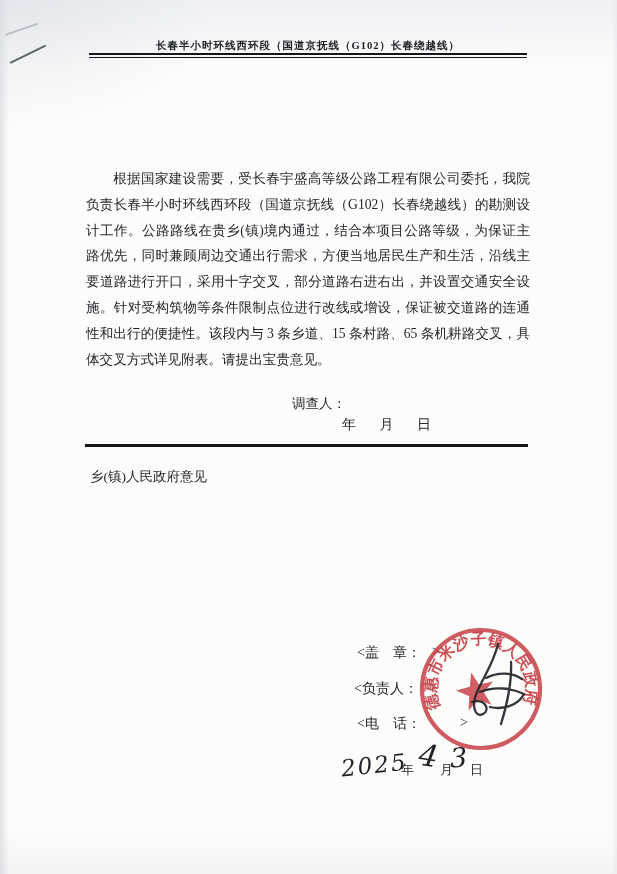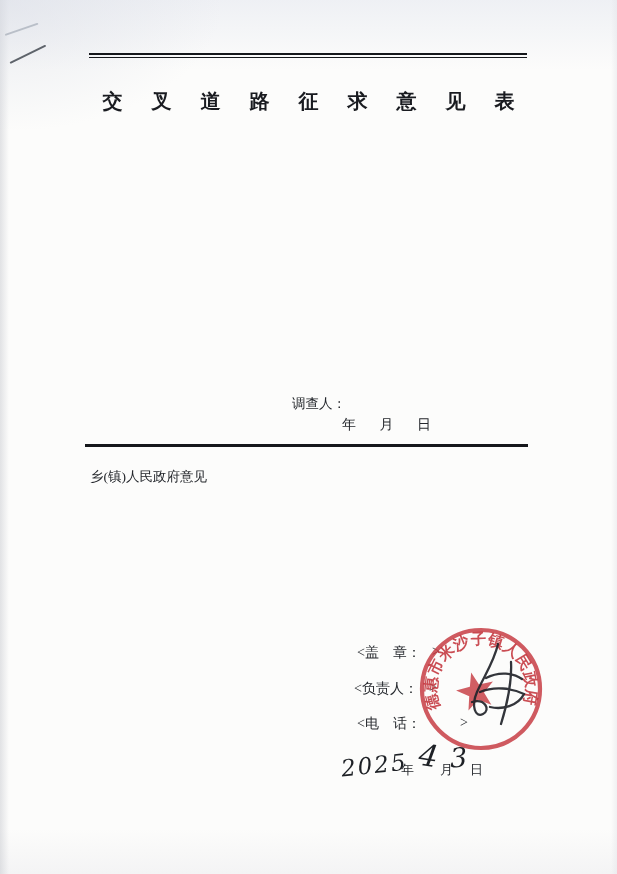--- a/index.html
+++ b/index.html
@@ -67,25 +67,26 @@
   .du-day{left:470px;top:761px;}
 </style>
 </head>
 <body>
 
 <div class="scan">
 
   <div class="artifact a1"></div>
   <div class="artifact a2"></div>
 
+  <div class="header-line">长春半小时环线西环段（国道京抚线（G102）长春绕越线）</div>
   <div class="header-rule"></div>
 
-  <div class="doc-title">交 叉 道 路 征 求 意 见 表</div>
 
   <div class="body-text">
+    <p class="para">根据国家建设需要，受长春宇盛高等级公路工程有限公司委托，我院负责长春半小时环线西环段（国道京抚线（G102）长春绕越线）的勘测设计工作。公路路线在贵乡(镇)境内通过，结合本项目公路等级，为保证主路优先，同时兼顾周边交通出行需求，方便当地居民生产和生活，沿线主要道路进行开口，采用十字交叉，部分道路右进右出，并设置交通安全设施。针对受构筑物等条件限制点位进行改线或增设，保证被交道路的连通性和出行的便捷性。该段内与 3 条乡道、15 条村路、65 条机耕路交叉，具体交叉方式详见附表。请提出宝贵意见。</p>
   </div>
 
   <div class="abs investigator">调查人：</div>
   <div class="abs date-blank">年 月 日</div>
 
   <div class="abs divider"></div>
 
   <div class="abs section-label">乡(镇)人民政府意见</div>
 
   <div class="field-row fr1">

